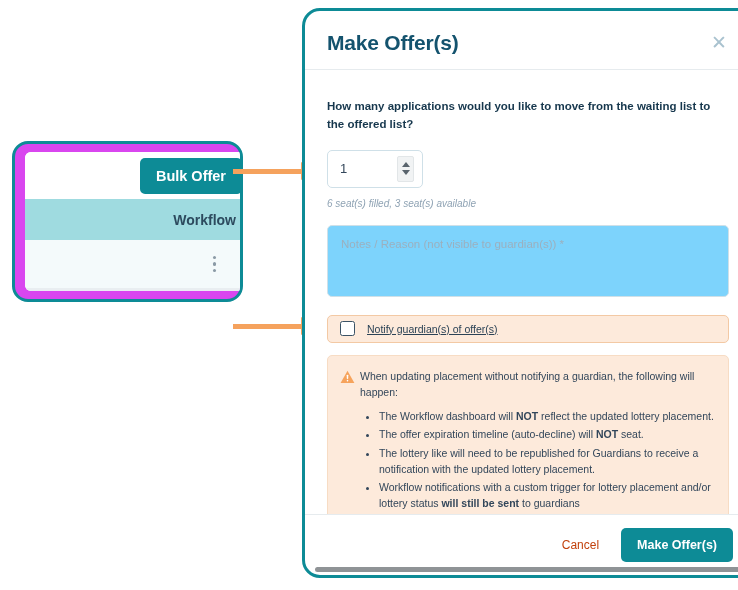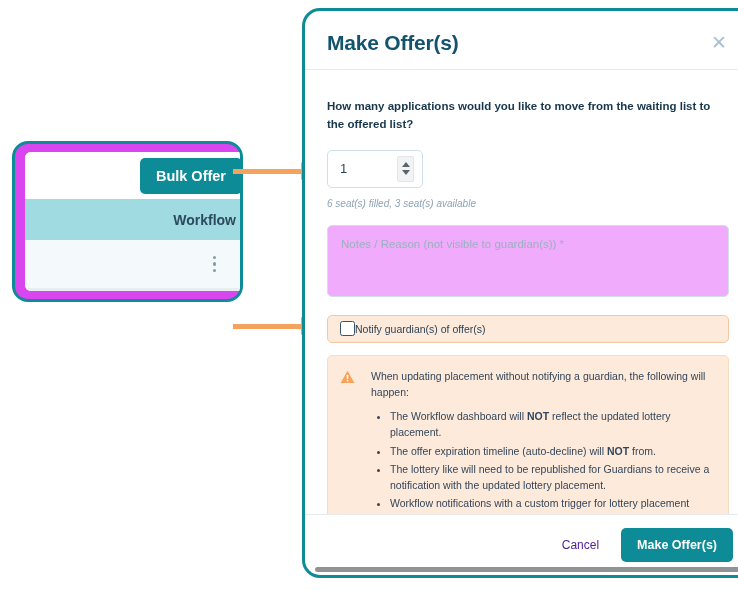--- a/index.html
+++ b/index.html
@@ -222,21 +222,21 @@
     height: 72px;
     border: 1px solid #cfe0e8;
     border-radius: 5px;
     box-sizing: border-box;
     padding: 12px 13px;
     font-size: 11.5px;
     font-family: "Liberation Sans", sans-serif;
     color: #33475b;
     resize: none;
     outline: none;
-    background: #f0abfc;
+    background: #7dd3fc;
   }
   .notes-area::placeholder { color: #9bb0bf; }
 
   .notify-row {
     margin-top: 14px;
     background: #fdeadb;
     border: 1px solid #f3c9a4;
     border-radius: 5px;
     height: 28px;
     display: flex;
@@ -250,31 +250,33 @@
     height: 13px;
     border: 1.6px solid #3b5366;
     border-radius: 2.5px;
     background: #ffffff;
     flex: 0 0 auto;
     cursor: pointer;
   }
   .notify-label {
     font-size: 10.5px;
     color: #2c4356;
+    margin-left: 12px;
     font-weight: 500;
+    text-decoration: underline;
   }
 
   .warn-box {
     margin-top: 12px;
     background: #fdeadb;
     border: 1px solid #f7dcc4;
     border-radius: 5px;
     padding: 12px 14px 14px 12px;
     display: flex;
-    gap: 16px;
+    gap: 5px;
   }
   .warn-icon {
     flex: 0 0 auto;
     margin-top: 2px;
   }
   .warn-content { flex: 1 1 auto; }
   .warn-head {
     font-size: 10.5px;
     color: #32465a;
     line-height: 1.55;
@@ -297,21 +299,21 @@
     border-top: 1px solid #e6ebee;
     padding: 13px 18px;
     display: flex;
     align-items: center;
     justify-content: flex-end;
     gap: 18px;
   }
   .cancel-btn {
     background: none;
     border: none;
-    color: #4c1d95;
+    color: #c2410c;
     font-size: 12px;
     font-family: "Liberation Sans", sans-serif;
     cursor: pointer;
     padding: 6px 4px;
   }
   .primary-btn {
     background: #0d8b96;
     color: #ffffff;
     border: none;
     border-radius: 5px;
@@ -402,21 +404,21 @@
           <rect x="7.2" y="10.5" width="1.6" height="1.7" rx="0.7" fill="#ffffff"></rect>
         </svg>
       </span>
       <div class="warn-content">
         <div class="warn-head">When updating placement without notifying a guardian, the following will happen:</div>
         <ul class="warn-list">
           <li>
             <span>The Workflow dashboard will </span><b>NOT</b><span> reflect the updated lottery placement.</span>
           </li>
           <li>
-            <span>The offer expiration timeline (auto-decline) will </span><b>NOT</b><span> from.</span>
+            <span>The offer expiration timeline (auto-decline) will </span><b>NOT</b><span> seat.</span>
           </li>
           <li>
             <span>The lottery like will need to be republished for Guardians to receive a notification with the updated lottery placement.</span><b></b><span></span>
           </li>
           <li>
             <span>Workflow notifications with a custom trigger for lottery placement and/or lottery status </span><b>will still be sent</b><span> to guardians</span>
           </li>
         </ul>
       </div>
     </div>

